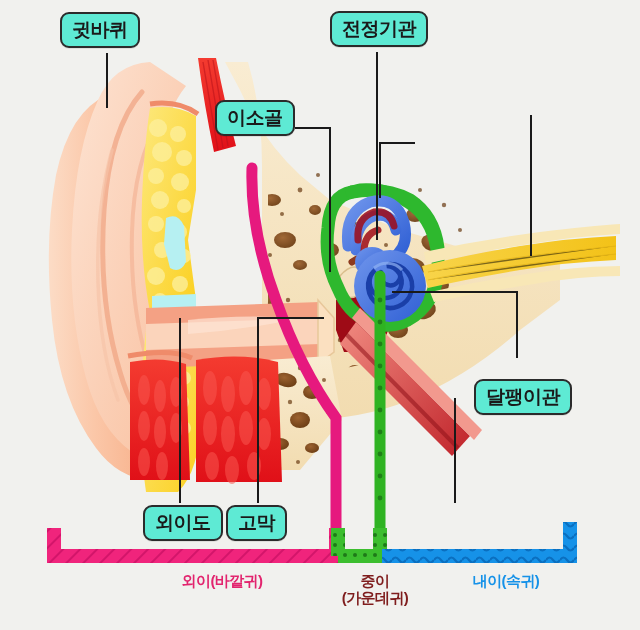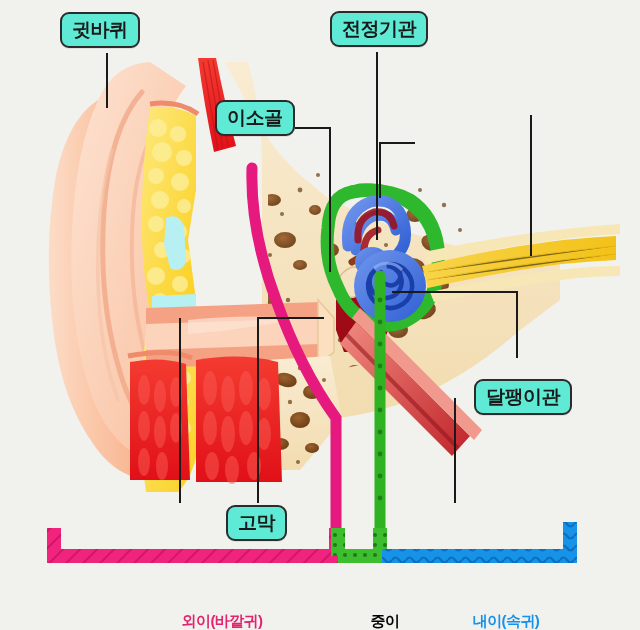--- a/index.html
+++ b/index.html
@@ -29,21 +29,20 @@
     letter-spacing:-0.5px;
   }
   .leg{
     position:absolute;
     font-weight:700;
     font-size:15px;
     text-align:center;
     white-space:pre-line;
     line-height:1.15;
     letter-spacing:-0.6px;
-    margin-top:40px;
   }
 </style>
 </head>
 <body>
 
 <div id="stage">
 
   <svg class="art" viewBox="0 0 640 630">
     <defs>
       <linearGradient id="skinG" x1="0" y1="0" x2="1" y2="0">
@@ -373,20 +372,21 @@
       <path d="M258,503 L258,318 L324,318"></path>
 
       <path d="M455,503 L455,398"></path>
     </g>
   </svg>
 
   <div class="lbl" style="left:60px;top:12px">귓바퀴</div>
   <div class="lbl" style="left:215px;top:100px">이소골</div>
   <div class="lbl" style="left:330px;top:11px">전정기관</div>
   <div class="lbl" style="left:474px;top:379px">달팽이관</div>
+  <div class="lbl" style="left:143px;top:505px">외이도</div>
   <div class="lbl" style="left:226px;top:505px">고막</div>
 
   <div class="leg" style="left:152px;top:572px;width:140px;color:#e2246e">외이(바깥귀)</div>
-  <div class="leg" style="left:330px;top:572px;width:110px;color:#000000">중이
+  <div class="leg" style="left:320px;top:572px;width:110px;color:#7f1d1d">중이
 (가운데귀)</div>
   <div class="leg" style="left:456px;top:572px;width:100px;color:#1692e8">내이(속귀)</div>
 
 </div>
 
 </body></html>

